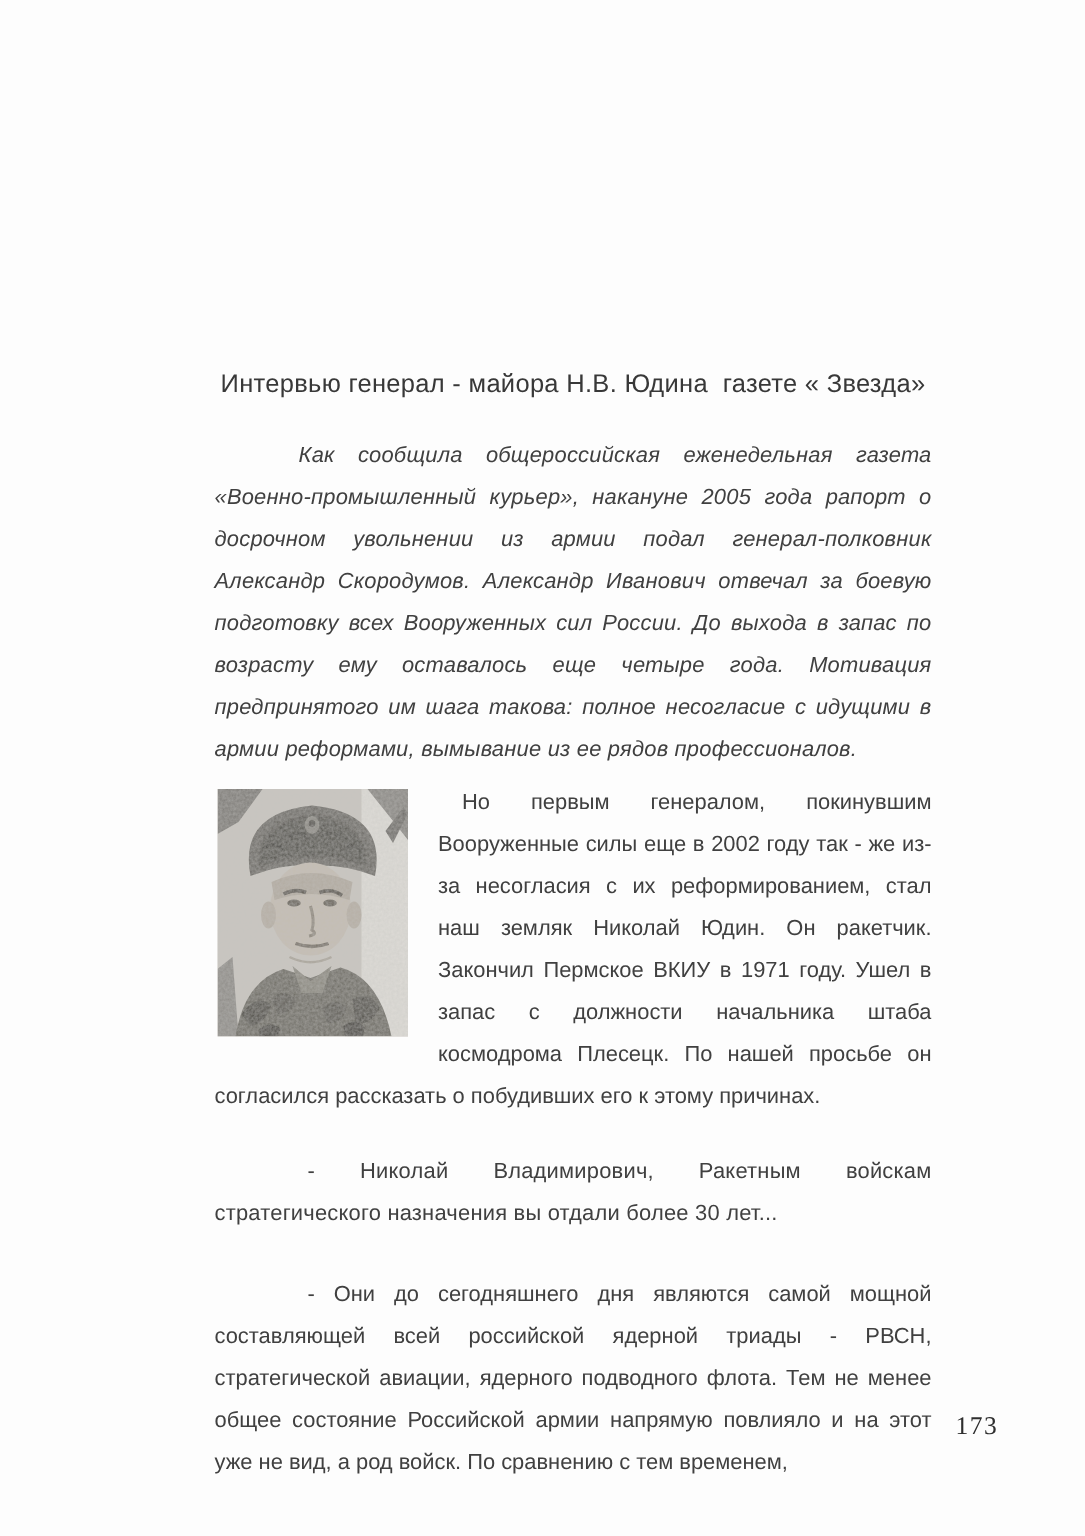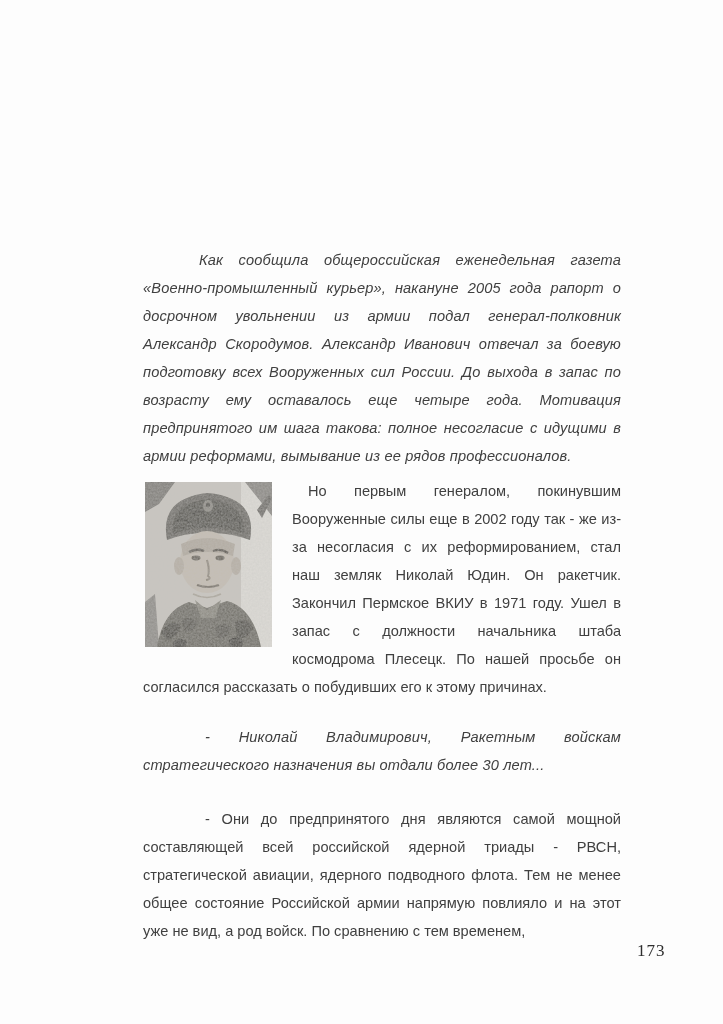--- a/index.html
+++ b/index.html
@@ -53,21 +53,20 @@
     height: 165px;
     margin: 5px 20px 6px 2px;
     background: #cfccc6;
     overflow: hidden;
   }
   .portrait svg { display: block; width: 100%; height: 100%; }
   p.photo-par {
     text-indent: 16px;
   }
   p.question {
-    font-style: italic;
     margin-top: 22px;
     text-indent: 62px;
     letter-spacing: 0.15px;
   }
   p.answer {
     margin-top: 26px;
     text-indent: 62px;
   }
   .page-number {
     position: absolute;
@@ -79,20 +78,21 @@
     letter-spacing: 1px;
   }
 </style>
 </head>
 <body>
 
 <div class="scan-page">
 
   <div class="content-column">
 
+    <h1 class="doc-title">Интервью генерал - майора Н.В. Юдина  газете « Звезда»</h1>
 
     <p class="body-par lead">Как сообщила общероссийская еженедельная газета «Военно-промышленный курьер», накануне 2005 года рапорт о досрочном увольнении из армии подал генерал-полковник Александр Скородумов. Александр Иванович отвечал за боевую подготовку всех Вооруженных сил России. До выхода в запас по возрасту ему оставалось еще четыре года. Мотивация предпринятого им шага такова: полное несогласие с идущими в армии реформами, вымывание из ее рядов профессионалов.</p>
 
     <div class="photo-section">
       <div class="portrait">
         <svg viewBox="0 0 127 165" preserveAspectRatio="none">
           <defs>
             <filter id="grain" x="0" y="0" width="100%" height="100%">
               <feTurbulence type="fractalNoise" baseFrequency="0.55" numOctaves="3" seed="7" result="n"></feTurbulence>
               <feColorMatrix in="n" type="matrix" values="0 0 0 0 0.55  0 0 0 0 0.54  0 0 0 0 0.52  0 0 0 0.45 0" result="noise"></feColorMatrix>
@@ -141,19 +141,19 @@
             <path d="M28,160 q8,-6 14,0 l-2,5 l-12,0 Z" fill="#44423c"></path>
             <path d="M84,158 q8,-6 14,1 l-1,6 l-12,0 Z" fill="#44423c"></path>
           </g>
         </svg>
       </div>
       <p class="body-par photo-par">Но первым генералом, покинувшим Вооруженные силы еще в 2002 году так - же из-за несогласия с их реформированием, стал наш земляк Николай Юдин. Он ракетчик. Закончил Пермское ВКИУ в 1971 году. Ушел в запас с должности начальника штаба космодрома Плесецк. По нашей просьбе он согласился рассказать о побудивших его к этому причинах.</p>
     </div>
 
     <p class="body-par question">- Николай Владимирович, Ракетным войскам стратегического назначения вы отдали более 30 лет...</p>
 
-    <p class="body-par answer">- Они до предпринятого дня являются самой мощной составляющей всей российской ядерной триады - РВСН, стратегической авиации, ядерного подводного флота. Тем не менее общее состояние Российской армии напрямую повлияло и на этот уже не вид, а род войск. По сравнению с тем временем,</p>
+    <p class="body-par answer">- Они до сегодняшнего дня являются самой мощной составляющей всей российской ядерной триады - РВСН, стратегической авиации, ядерного подводного флота. Тем не менее общее состояние Российской армии напрямую повлияло и на этот уже не вид, а род войск. По сравнению с тем временем,</p>
 
   </div>
 
   <div class="page-number">173</div>
 
 </div>
 
 </body></html>

